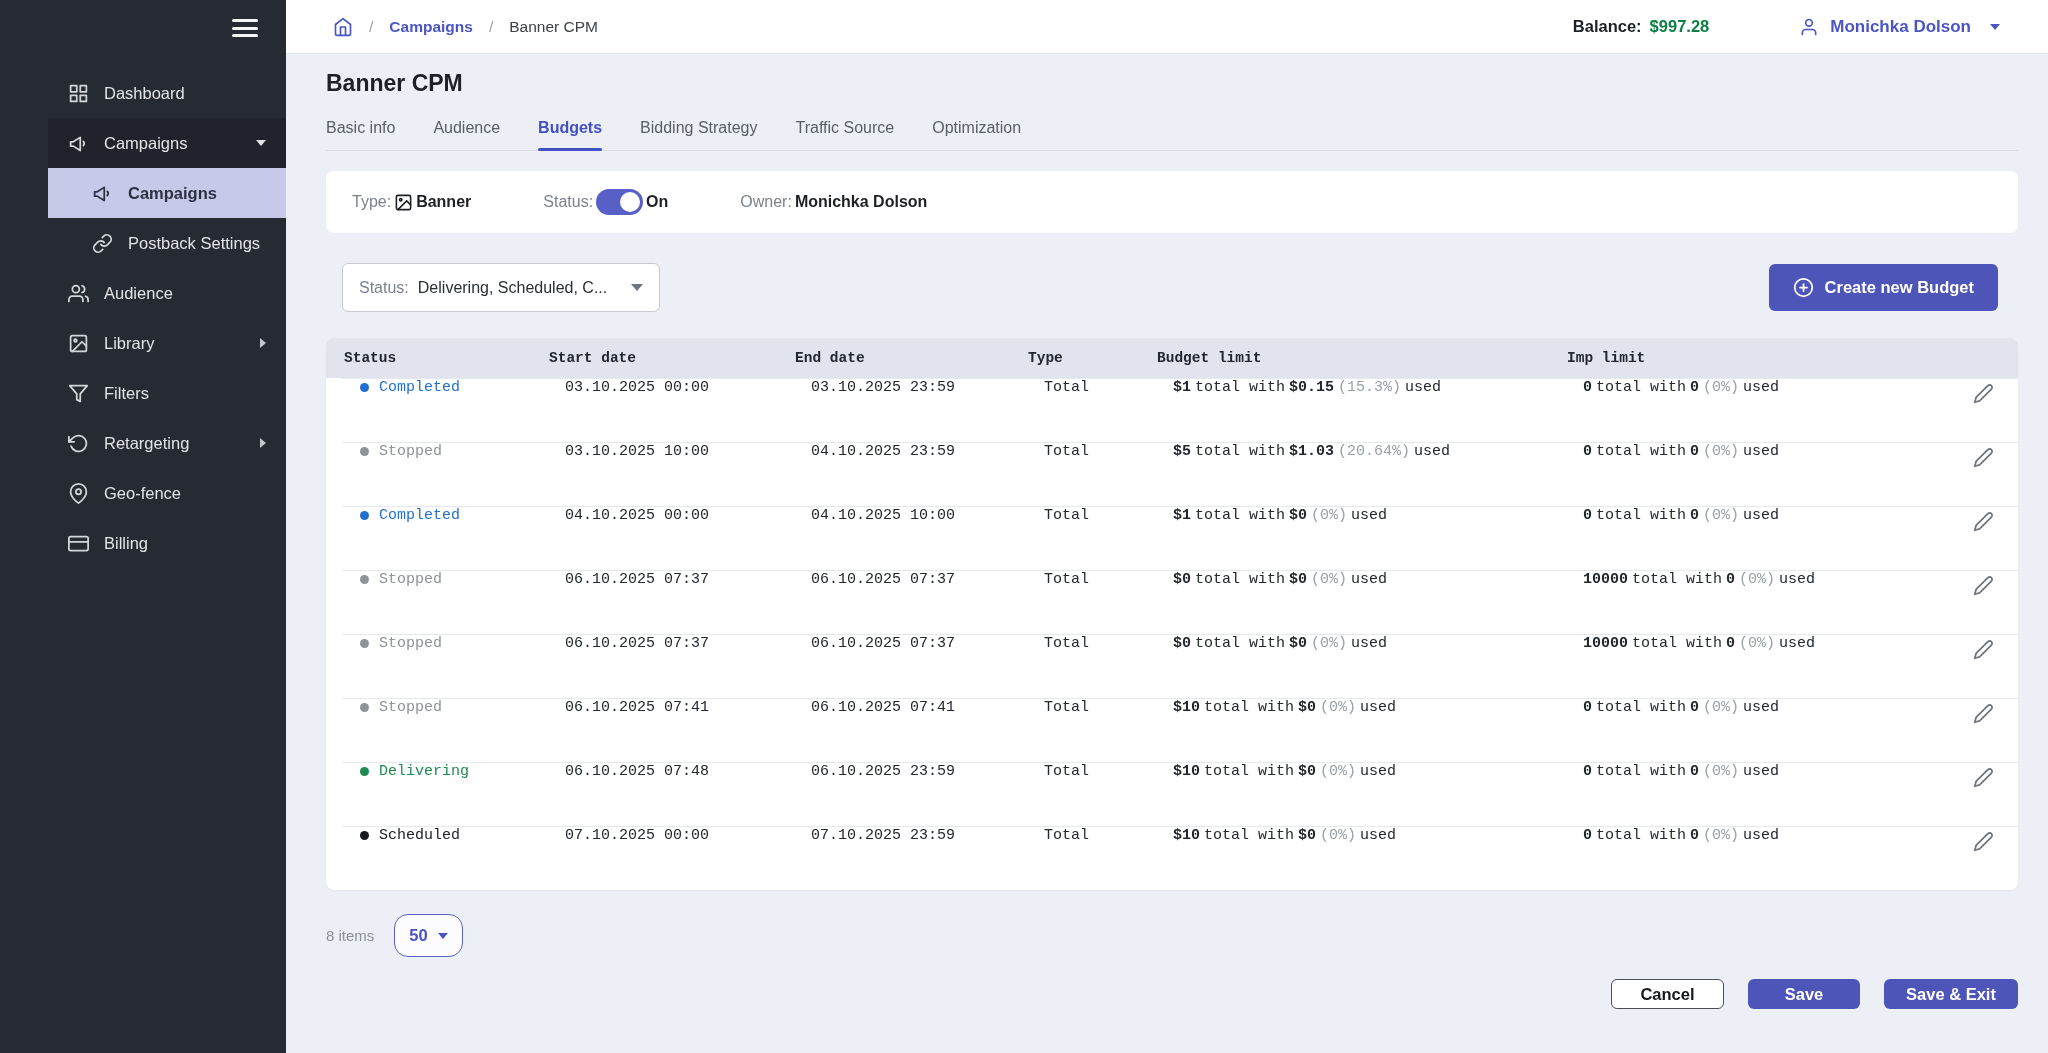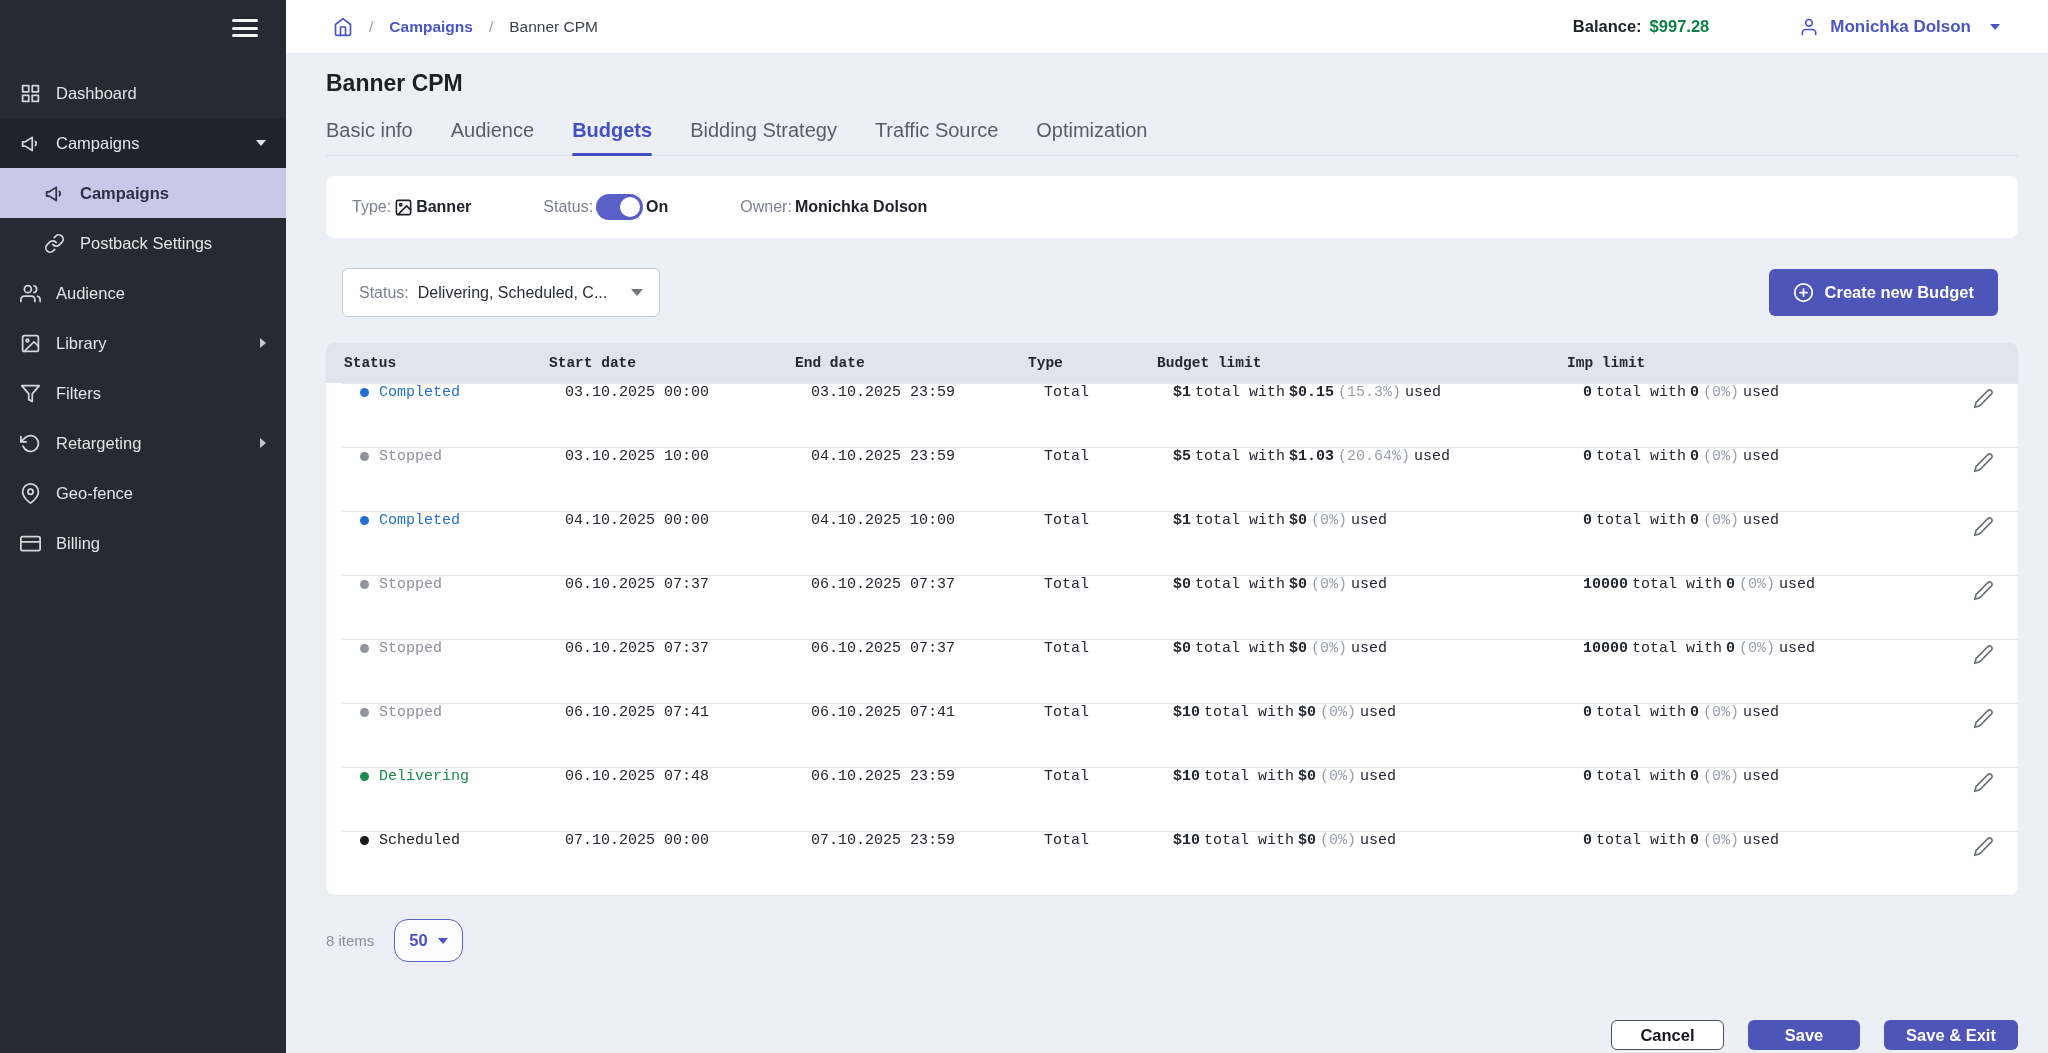--- a/index.html
+++ b/index.html
@@ -16,21 +16,21 @@
     --sidebar-active:#c6c9e7;
   }
   svg{display:block;}
 
   
   .sidebar{width:286px;flex-shrink:0;background:var(--sidebar-bg);color:#dfe1e5;display:flex;flex-direction:column;}
   .sidebar-header{height:56px;display:flex;align-items:center;justify-content:flex-end;padding-right:28px;}
   .hamburger{cursor:pointer;width:26px;}
   .hamburger i{display:block;height:3px;background:#f4f5f6;margin:4.5px 0;border-radius:2px;}
   .nav{margin-top:12px;}
-  .nav-item{height:50px;display:flex;align-items:center;gap:15px;padding:0 20px;font-size:16.5px;cursor:pointer;color:#e2e4e7;}
+  .nav-item{height:50px;display:flex;align-items:center;gap:15px;padding:0 20px;font-size:16.5px;cursor:pointer;color:#e2e4e7;margin-left:48px;}
   .nav-item .nicon{width:21px;height:21px;flex-shrink:0;color:#d4d6da;}
   .nav-item.parent-open{background:#20232c;}
   .nav-sub{padding-left:44px;}
   .nav-sub.active{background:var(--sidebar-active);color:#2d3144;font-weight:700;}
   .nav-sub.active .nicon{color:#2d3144;}
   .chev-right{margin-left:auto;width:0;height:0;border-top:5px solid transparent;border-bottom:5px solid transparent;border-left:6px solid #c3c6cc;}
   .caret-down{margin-left:auto;width:0;height:0;border-left:5px solid transparent;border-right:5px solid transparent;border-top:6px solid #e2e4e7;}
 
   
   .main{flex:1;display:flex;flex-direction:column;min-width:0;}
@@ -44,21 +44,21 @@
   .balance{display:flex;align-items:center;gap:8px;font-size:16.5px;}
   .balance-label{font-weight:700;color:#1d2026;}
   .balance-value{font-weight:700;color:#0e8045;}
   .user-menu{display:flex;align-items:center;gap:11px;color:#4a55c4;font-size:17px;font-weight:700;cursor:pointer;}
   .user-menu .caret{width:0;height:0;border-left:5px solid transparent;border-right:5px solid transparent;border-top:6px solid #4a55c4;margin-left:8px;}
 
   
   .content{flex:1;padding:12px 30px 0 40px;overflow:hidden;}
   .page-title{font-size:23px;font-weight:700;color:#1d2026;margin:4px 0 22px;}
   .tabs{display:flex;gap:38px;border-bottom:1px solid #d9dce5;}
-  .tab{font-size:20px;color:#585d66;padding-bottom:13px;cursor:pointer;position:relative;}
+  .tab{font-size:16px;color:#585d66;padding-bottom:13px;cursor:pointer;position:relative;}
   .tab.active{color:#4350c4;font-weight:700;}
   .tab.active::after{content:"";position:absolute;left:0;right:0;bottom:-1px;height:3px;background:#4350c4;border-radius:2px;}
 
   .info-card{background:#fff;border-radius:8px;height:62px;margin-top:20px;display:flex;align-items:center;padding:0 26px;gap:72px;font-size:16px;}
   .info-group{display:flex;align-items:center;gap:3px;}
   .info-label{color:#7c818c;}
   .info-value{font-weight:700;color:#1d2026;}
   .type-icon{color:#1d2026;}
   .toggle{width:47px;height:26px;background:#585fc7;border-radius:14px;position:relative;cursor:pointer;flex-shrink:0;}
   .toggle::after{content:"";position:absolute;width:20px;height:20px;background:#fff;border-radius:50%;top:3px;right:3px;}
@@ -90,21 +90,21 @@
   .b{font-weight:700;}
   .muted{color:#9aa0ab;}
   .edit-btn{cursor:pointer;color:#6f747e;padding:4px;}
 
   
   .pagination{margin-top:24px;display:flex;align-items:center;gap:20px;}
   .items-count{color:#8b8f99;font-size:15px;}
   .page-size{background:#fcfcfe;border:1.5px solid #5a61c9;border-radius:14px;height:43px;min-width:66px;padding:0 14px;display:flex;align-items:center;justify-content:center;gap:10px;color:#4a52c4;font-weight:700;font-size:16.5px;cursor:pointer;}
   .page-size .caret{width:0;height:0;border-left:5.5px solid transparent;border-right:5.5px solid transparent;border-top:6.5px solid #4a52c4;}
   .footer{display:flex;justify-content:flex-end;gap:24px;margin-top:22px;padding-bottom:22px;}
-  .btn{height:30px;border-radius:6px;font-size:16.5px;font-weight:700;display:flex;align-items:center;justify-content:center;cursor:pointer;font-family:inherit;border:none;margin-top:36px;}
+  .btn{height:30px;border-radius:6px;font-size:16.5px;font-weight:700;display:flex;align-items:center;justify-content:center;cursor:pointer;font-family:inherit;border:none;}
   .btn-cancel{background:#fff;border:1px solid #4a4e58;color:#16181d;width:113px;}
   .btn-primary{background:var(--accent);color:#fff;}
   .btn-save{width:112px;}
   .btn-save-exit{width:134px;}
 </style>
 </head>
 <body>
 
 <aside class="sidebar">
   <div class="sidebar-header">

